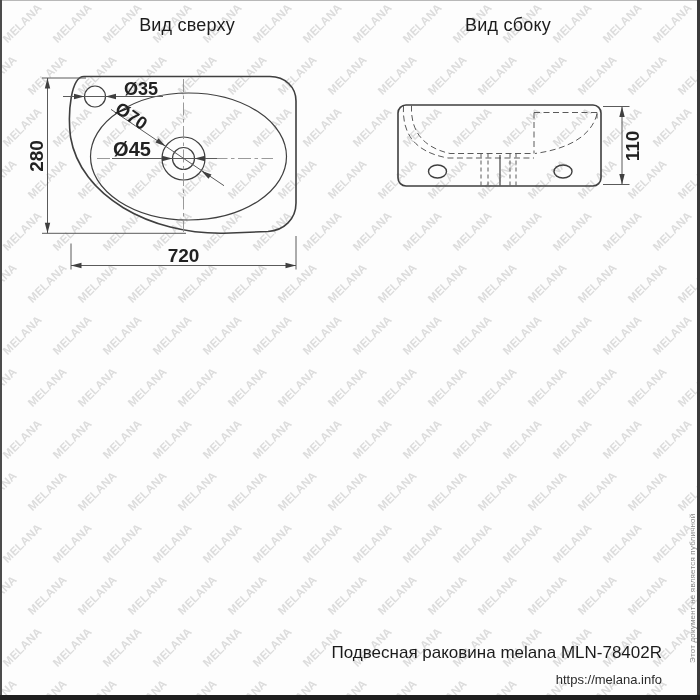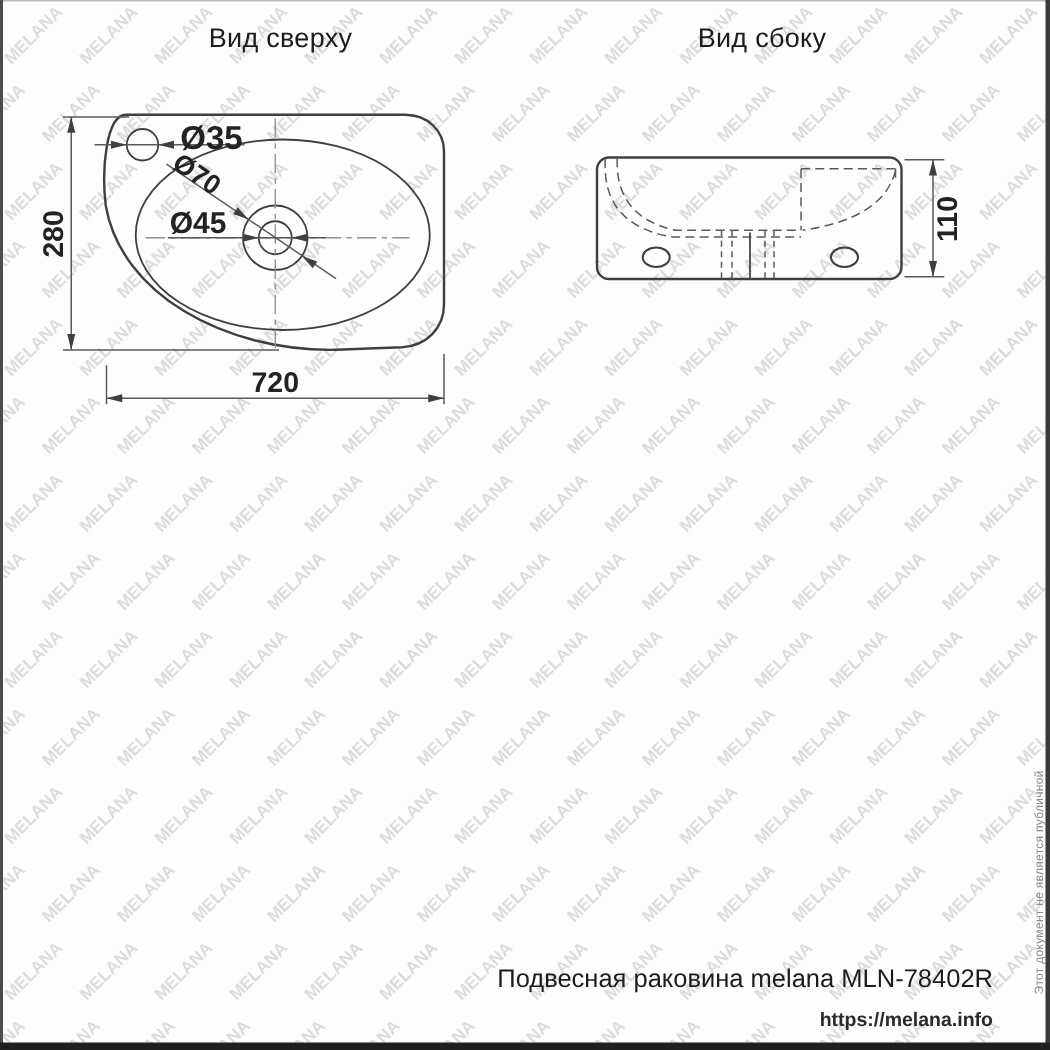--- a/index.html
+++ b/index.html
@@ -17,21 +17,21 @@
   .view-title{font-size:18px;letter-spacing:.2px;}
   .dim{font-weight:bold;color:#222;}
   .centered{text-align:center;}
   .rot-ccw{transform:rotate(-90deg);}
   .footer-label{
     position:absolute;right:38px;top:643px;
     font-size:17px;color:#1b1b1b;
   }
   .footer-url{
     position:absolute;right:38px;top:672px;
-    font-size:13px;font-weight:bold;color:#2a2a2a;
+    font-size:13px;font-weight:normal;color:#2a2a2a;
   }
   .side-note{
     position:absolute;left:688px;top:663px;width:172px;
     transform:rotate(-90deg);transform-origin:0 0;
     font-size:8px;color:#8a8a8a;letter-spacing:.2px;
   }
   
   .edge{position:absolute;background:#2c2c2c;}
   .edge-top{left:0;top:0;width:700px;height:1px;background:#b8b8b8;}
   .edge-left{left:0;top:0;width:2px;height:700px;background:#4c4c4c;}
@@ -141,21 +141,21 @@
       <polygon fill="#3f3f3f" points="622,106.5 619.3,117 624.7,117"></polygon>
       <polygon fill="#3f3f3f" points="622,184.5 619.3,174 624.7,174"></polygon>
     </g>
   </svg>
 
   <div class="label view-title centered" style="left:457px;top:15px;width:102px;">Вид сбоку</div>
   <div class="label view-title centered" style="left:136px;top:15px;width:102px;">Вид сверху</div>
 
   <div class="label dim centered rot-ccw" style="left:7px;top:145px;width:60px;font-size:19px;">280</div>
   <div class="label dim centered" style="left:153px;top:245px;width:61px;font-size:19px;">720</div>
-  <div class="label dim centered" style="left:111px;top:79px;width:60px;font-size:22px;">Ø35</div>
+  <div class="label dim centered" style="left:111px;top:79px;width:60px;font-size:18px;">Ø35</div>
   <div class="label dim centered" style="left:101px;top:106px;width:60px;font-size:18px;transform:rotate(34deg);">Ø70</div>
   <div class="label dim centered" style="left:102px;top:138px;width:60px;font-size:20px;">Ø45</div>
   <div class="label dim centered rot-ccw" style="left:603px;top:135px;width:60px;font-size:19px;">110</div>
 
   <div class="footer-label">Подвесная раковина melana MLN-78402R</div>
   <div class="footer-url">https://melana.info</div>
   <div class="side-note">Этот документ не является публичной офертой</div>
 
   <div class="edge edge-top"></div>
   <div class="edge edge-left"></div>

